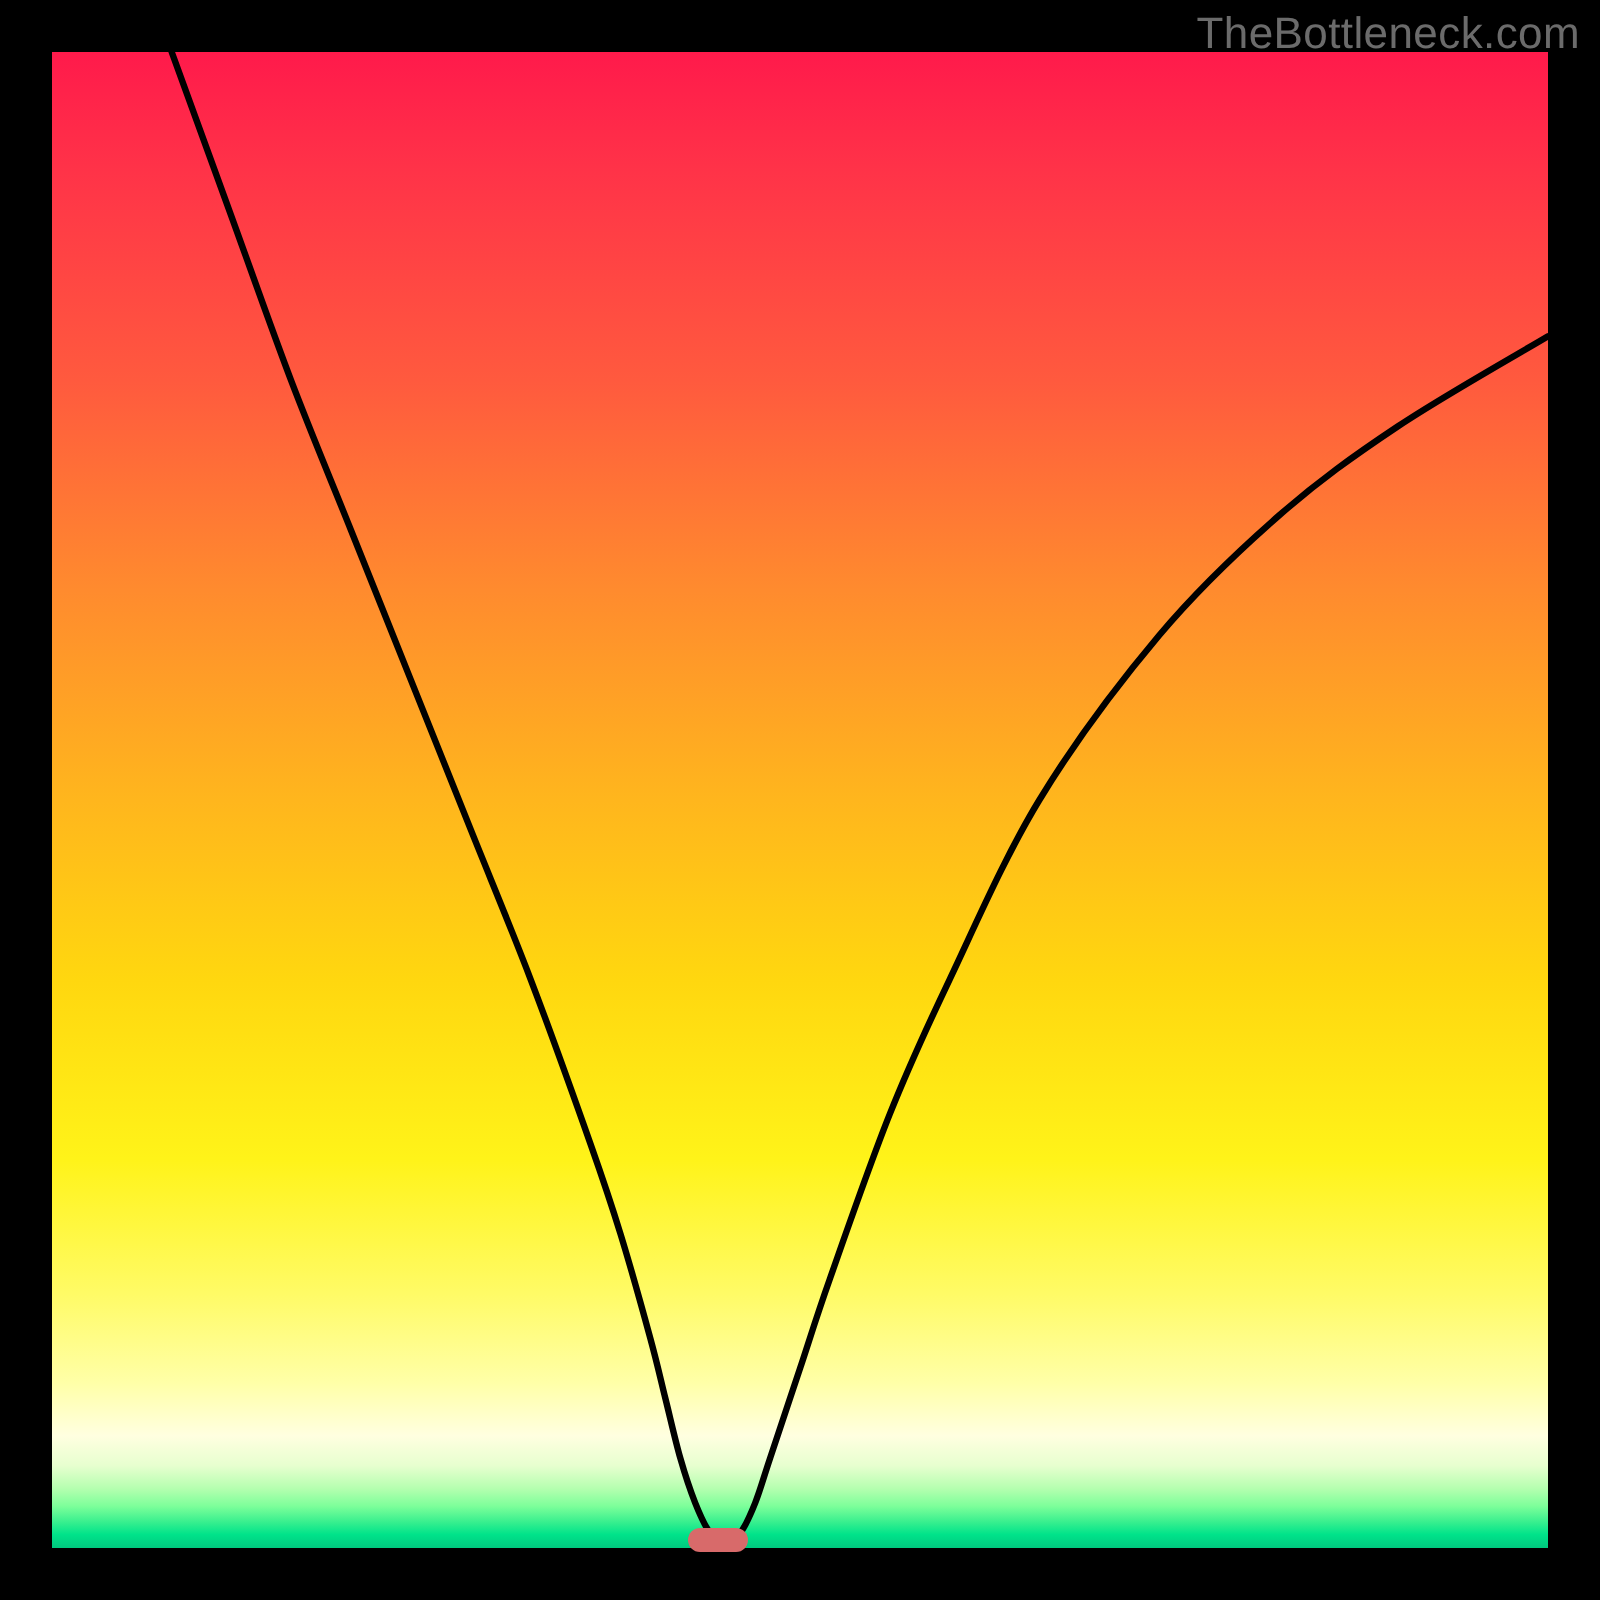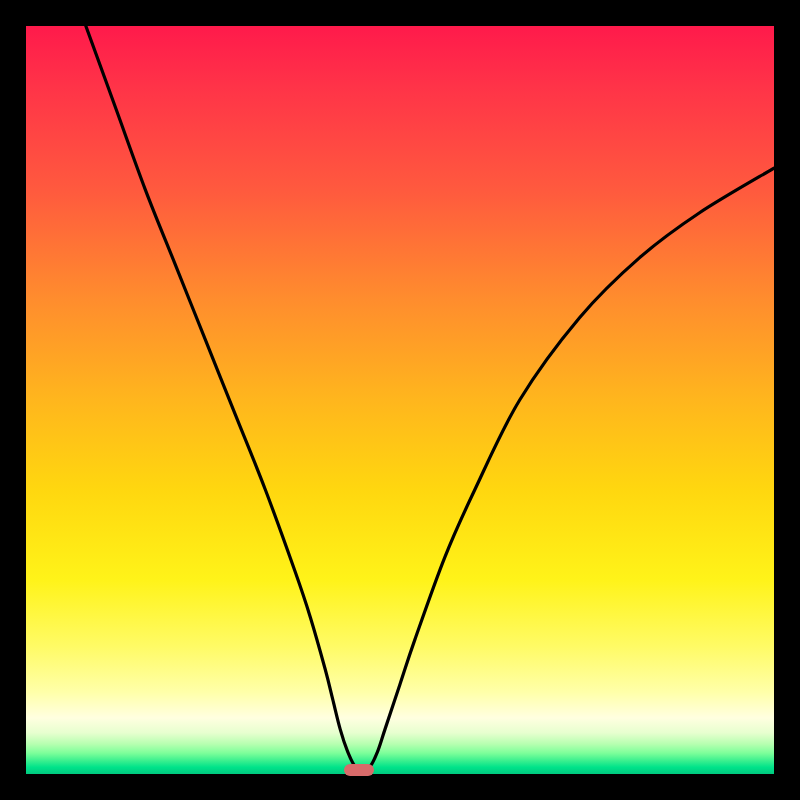--- a/index.html
+++ b/index.html
@@ -83,13 +83,14 @@
   <div class="plot-area">
     <div class="grad-main"></div>
   </div>
 
   <svg class="curve-svg" viewBox="0 0 748 748" preserveAspectRatio="none">
     <path id="curve-path" d="M 59.84 0.00 C 64.83 13.71, 79.79 54.85, 89.76 82.28 C 99.73 109.71, 109.71 138.38, 119.68 164.56 C 129.65 190.74, 139.63 214.43, 149.60 239.36 C 159.57 264.29, 169.55 289.23, 179.52 314.16 C 189.49 339.09, 199.47 364.03, 209.44 388.96 C 219.41 413.89, 229.39 437.58, 239.36 463.76 C 249.33 489.94, 261.80 524.85, 269.28 546.04 C 276.76 567.23, 279.25 574.71, 284.24 590.92 C 289.23 607.13, 295.46 629.57, 299.20 643.28 C 302.94 656.99, 304.19 663.23, 306.68 673.20 C 309.17 683.17, 311.67 694.39, 314.16 703.12 C 316.65 711.85, 319.15 719.33, 321.64 725.56 C 324.13 731.79, 326.63 737.40, 329.12 740.52 C 331.61 743.64, 334.11 744.26, 336.60 744.26 C 339.09 744.26, 341.59 743.64, 344.08 740.52 C 346.57 737.40, 349.07 731.79, 351.56 725.56 C 354.05 719.33, 355.30 714.34, 359.04 703.12 C 362.78 691.90, 369.01 673.20, 374.00 658.24 C 378.99 643.28, 381.48 634.55, 388.96 613.36 C 396.44 592.17, 408.91 556.01, 418.88 531.08 C 428.85 506.15, 436.33 489.94, 448.80 463.76 C 461.27 437.58, 476.23 402.67, 493.68 374.00 C 511.13 345.33, 533.57 315.41, 553.52 291.72 C 573.47 268.03, 593.41 249.33, 613.36 231.88 C 633.31 214.43, 650.76 201.96, 673.20 187.00 C 695.64 172.04, 735.53 149.60, 748.00 142.12" fill="none" stroke="#000" stroke-width="3.2" stroke-linejoin="round" stroke-linecap="round"></path>
   </svg>
 
   <div id="marker" class="marker" style="left: 358.86px; top: 770.26px;"></div>
 
+  <div class="watermark">TheBottleneck.com</div>
 </div>
 
 </body></html>

